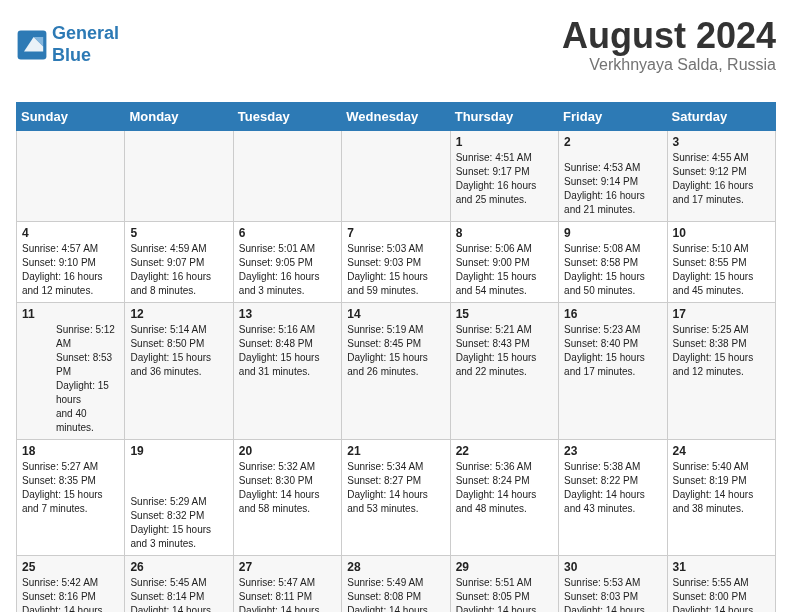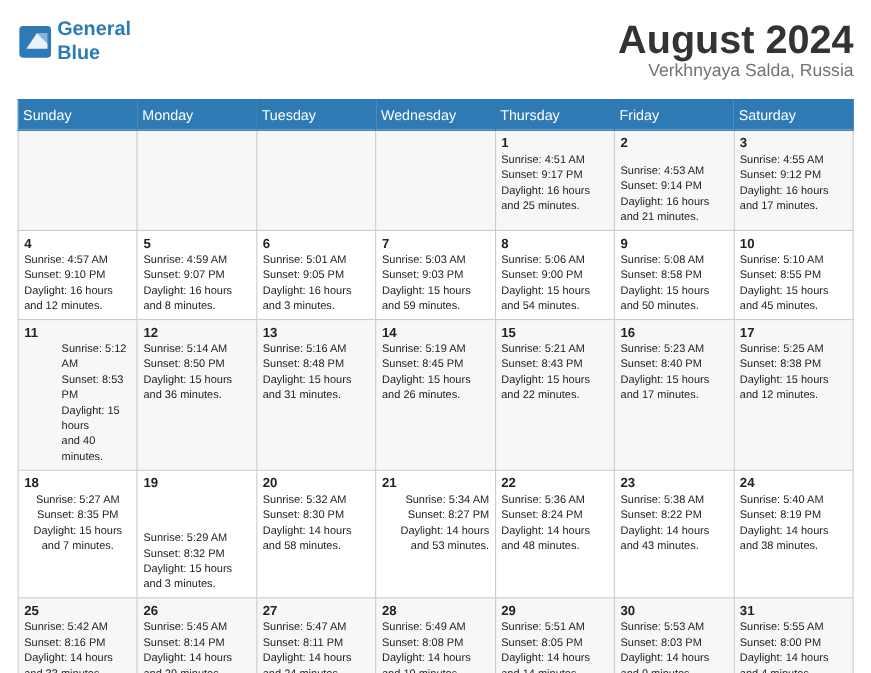--- a/index.html
+++ b/index.html
@@ -6,22 +6,22 @@
     body {
       font-family: Arial, sans-serif;
       background: #fff;
       width: 792px;
       min-height: 612px;
       padding: 16px;
     }
     .header {
       display: flex;
       justify-content: space-between;
-      align-items: flex-start;
-      margin-bottom: 16px;
+      align-items: center;
+      margin-bottom: 28px;
     }
     .logo {
       display: flex;
       align-items: center;
       gap: 4px;
     }
     .logo-text {
       font-size: 18px;
       font-weight: bold;
       color: #333;
@@ -48,21 +48,21 @@
       color: #737373;
     }
     table {
       width: 100%;
       border-collapse: collapse;
     }
     th {
       background-color: #2d7ab5;
       color: #fff;
       font-size: 13px;
-      font-weight: normal;
+      font-weight: bold;
       padding: 6px 4px;
       text-align: left;
       border: 1px solid #2d7ab5;
     }
     td {
       border: 1px solid #ccc;
       vertical-align: top;
       padding: 4px 5px;
       font-size: 10.5px;
       color: #222;
@@ -246,42 +246,42 @@
           <span class="day-num">17</span>
           <div class="cell-content" style="white-space: pre-line;">Sunrise: 5:25 AM
 Sunset: 8:38 PM
 Daylight: 15 hours
 and 12 minutes.</div>
         </td>
       </tr>
       <tr>
         <td>
           <span class="day-num">18</span>
-          <div class="cell-content" style="white-space: pre-line; text-align: center;">Sunrise: 5:27 AM
+          <div class="cell-content" style="white-space: pre-line;">Sunrise: 5:27 AM
 Sunset: 8:35 PM
 Daylight: 15 hours
 and 7 minutes.</div>
         </td>
         <td>
           <span class="day-num">19</span>
           <div class="cell-content" style="white-space: pre-line; margin-top: 37px;">Sunrise: 5:29 AM
 Sunset: 8:32 PM
 Daylight: 15 hours
 and 3 minutes.</div>
         </td>
         <td>
           <span class="day-num">20</span>
           <div class="cell-content" style="white-space: pre-line;">Sunrise: 5:32 AM
 Sunset: 8:30 PM
 Daylight: 14 hours
 and 58 minutes.</div>
         </td>
         <td>
           <span class="day-num">21</span>
-          <div class="cell-content" style="white-space: pre-line; text-align: right;">Sunrise: 5:34 AM
+          <div class="cell-content" style="white-space: pre-line;">Sunrise: 5:34 AM
 Sunset: 8:27 PM
 Daylight: 14 hours
 and 53 minutes.</div>
         </td>
         <td>
           <span class="day-num">22</span>
           <div class="cell-content" style="white-space: pre-line;">Sunrise: 5:36 AM
 Sunset: 8:24 PM
 Daylight: 14 hours
 and 48 minutes.</div>

